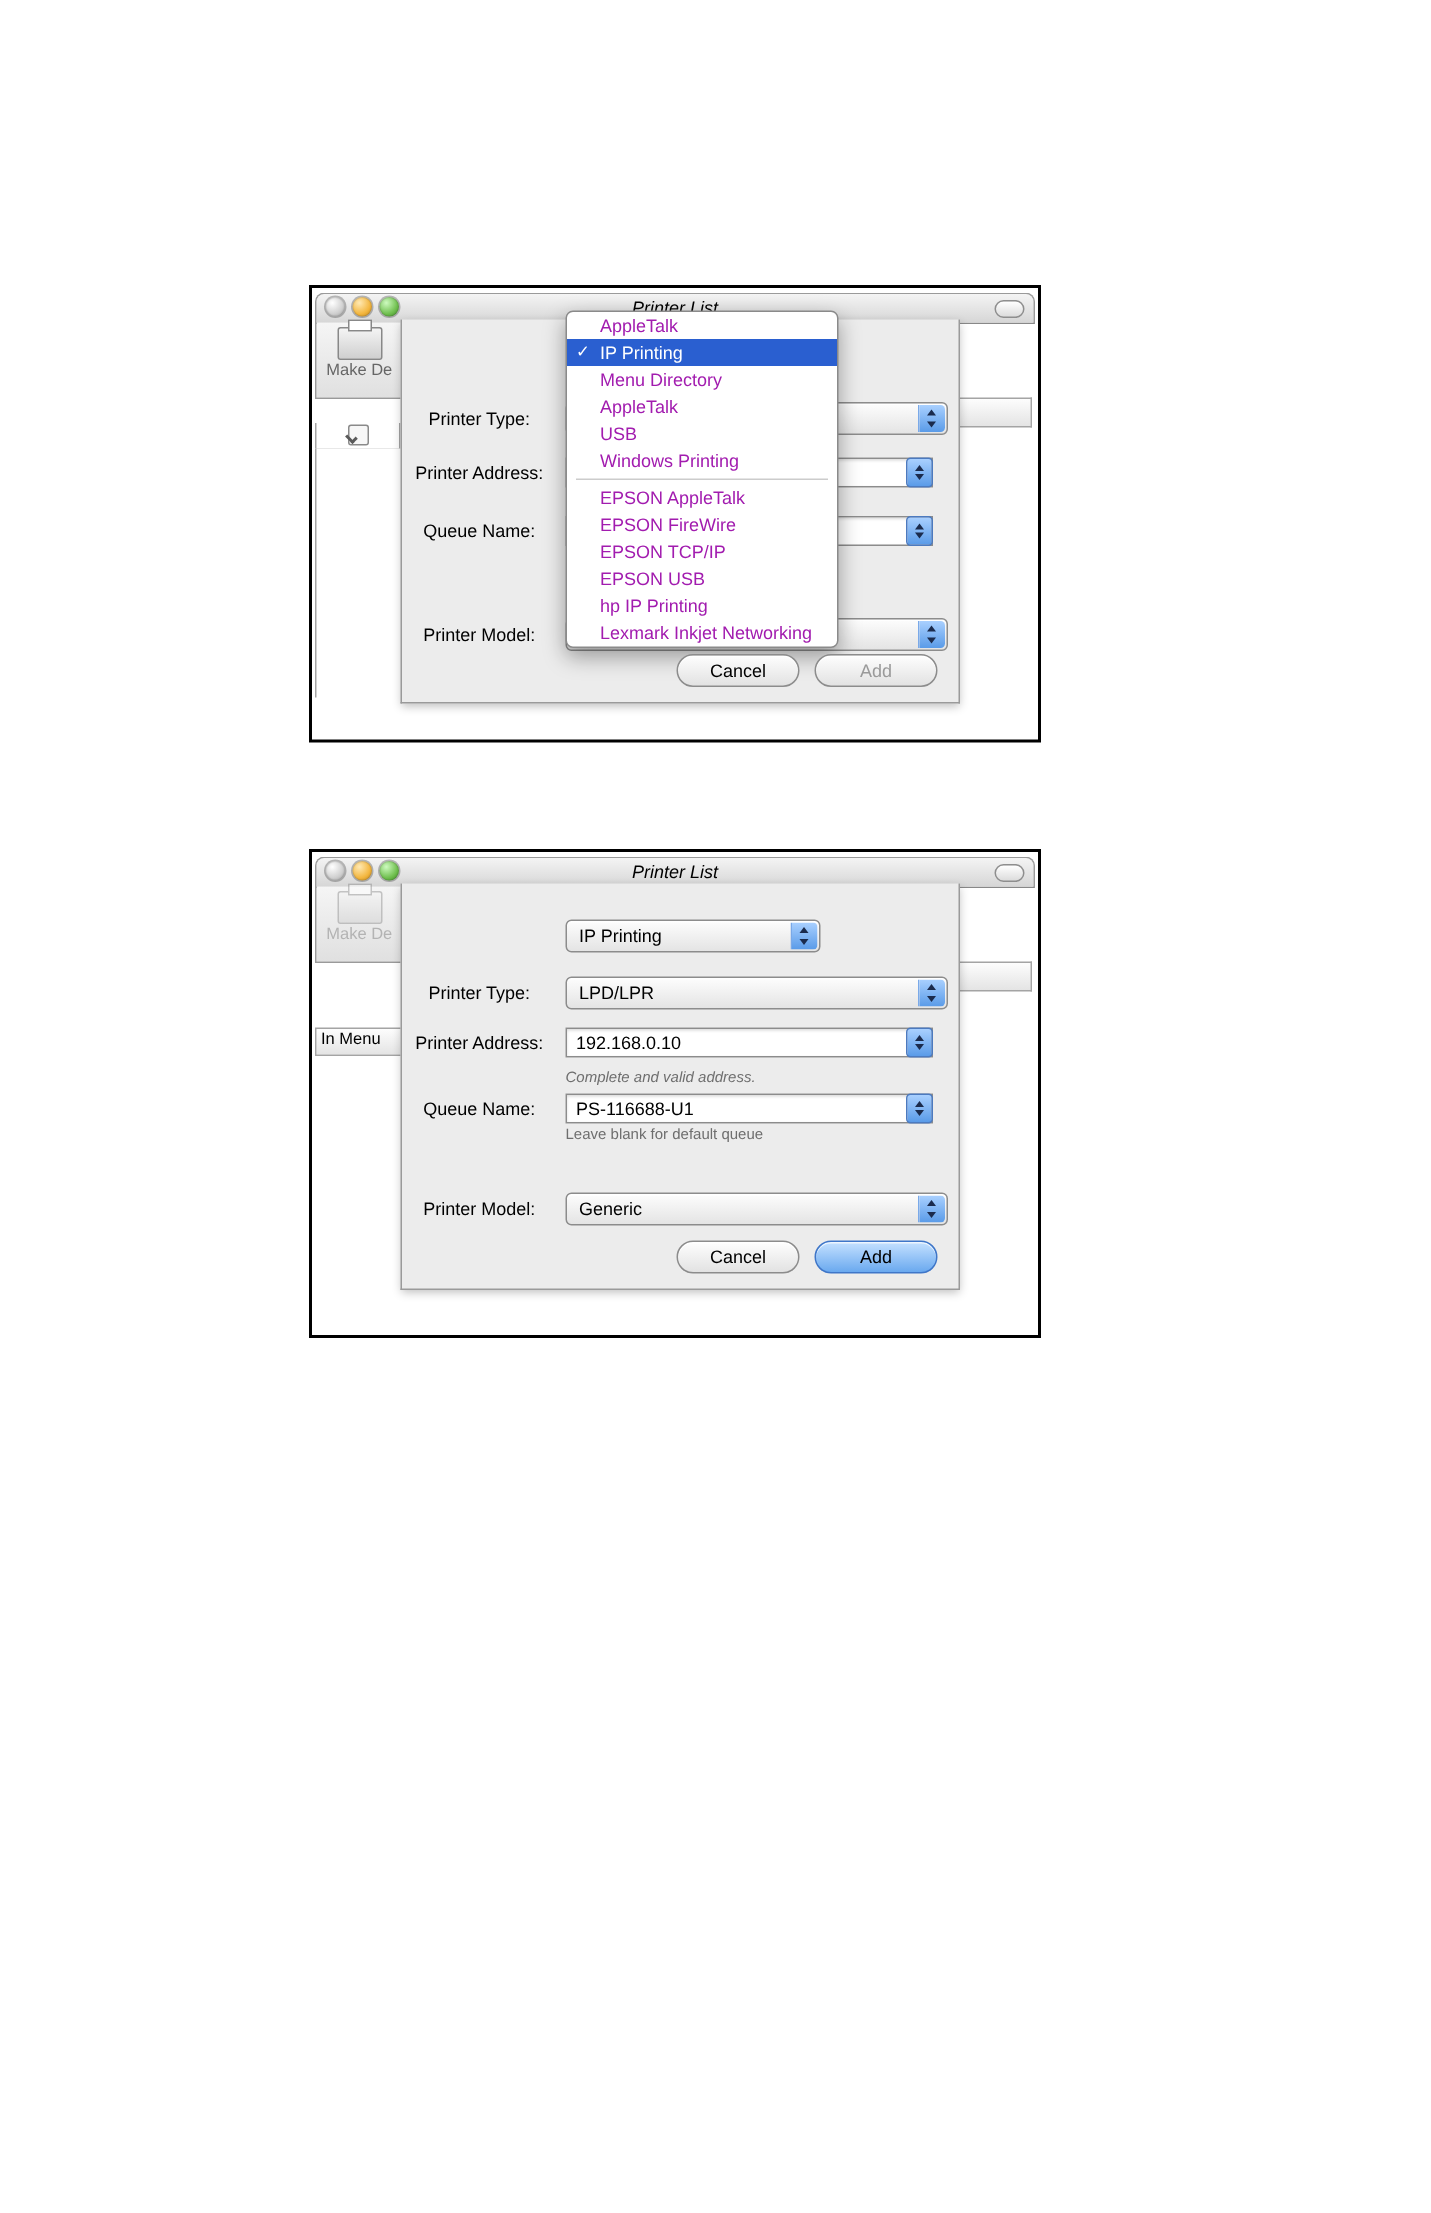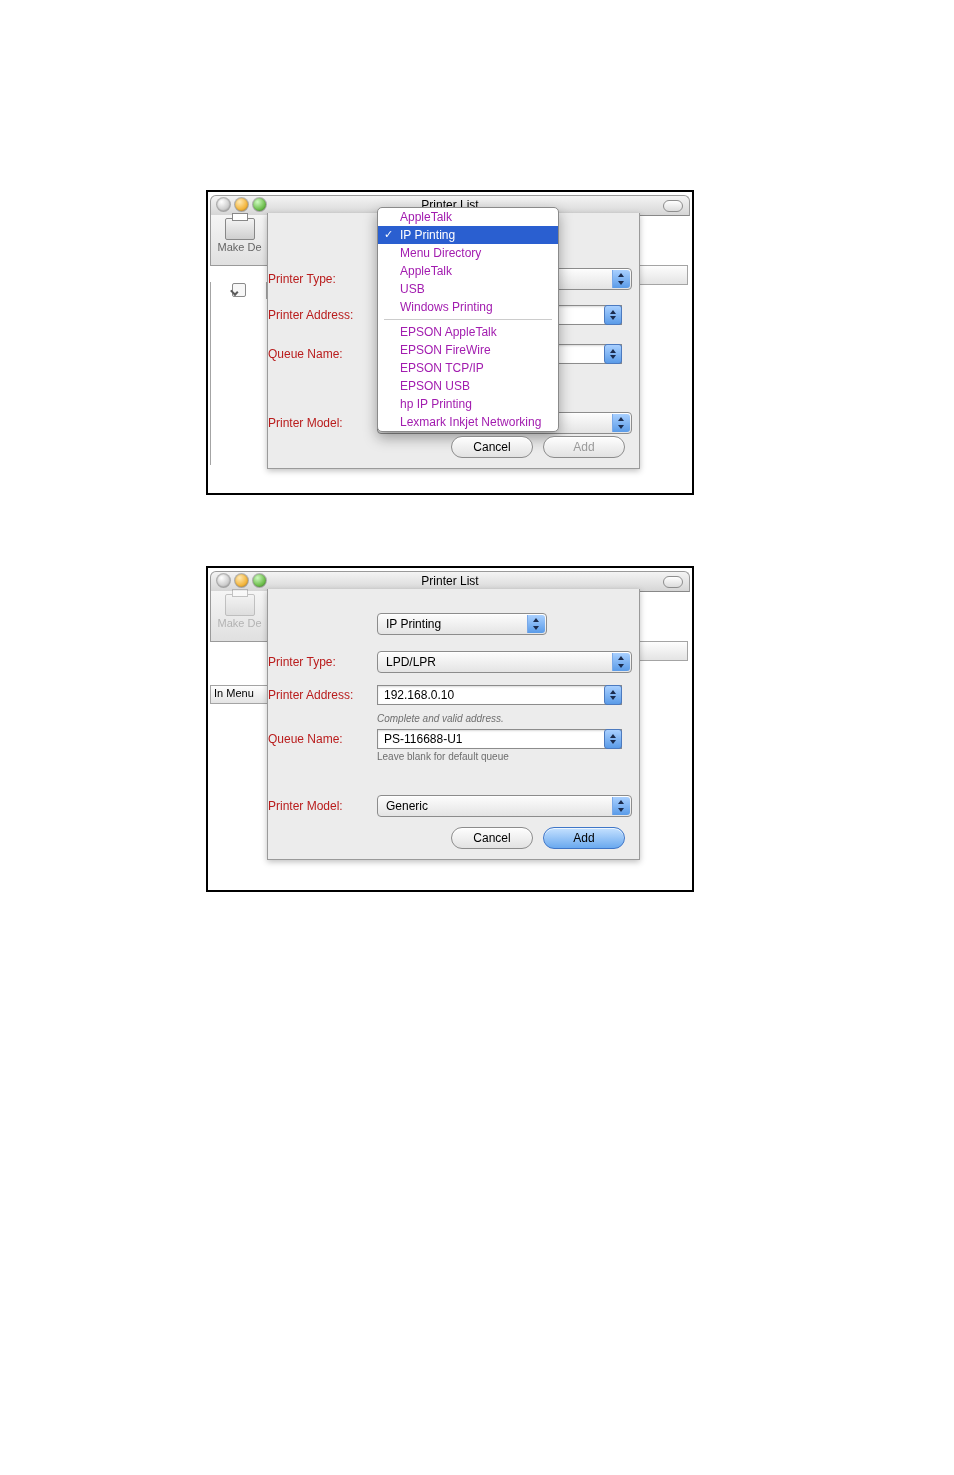--- a/index.html
+++ b/index.html
@@ -62,20 +62,21 @@
   .tl-yel   { background: radial-gradient(circle at 35% 30%, #ffe9b3, #f3b63e 60%, #bb8320); }
   .tl-grn   { background: radial-gradient(circle at 35% 30%, #cdfabf, #6fbf4e 60%, #3e8426); }
   .tl-dim   { background: radial-gradient(circle at 35% 30%, #fff, #cfcfcf 60%, #9c9c9c); }
   .title-lbl {
     position: absolute;
     left: 0; right: 0;
     text-align: center;
     top: 2px;
     font-size: 12px;
     color: #000;
+    font-style: italic;
   }
   .pill {
     position: absolute;
     right: 6px;
     top: 4px;
     width: 18px;
     height: 10px;
     border: 1px solid #8e8e8e;
     border-radius: 6px;
     background: linear-gradient(#fff,#dcdcdc);
@@ -188,23 +189,23 @@
   }
   .row {
     position: absolute;
     left: 0;
     right: 0;
     display: flex;
     align-items: center;
   }
   .lab {
     width: 103px;
-    text-align: left;
+    text-align: center;
     font-size: 12px;
-    color: #b91c1c;
+    color: #000000;
     padding-right: 6px;
   }
   .popup {
     flex: 1;
     height: 20px;
     border: 1px solid #8c8c8c;
     border-radius: 4px;
     background: linear-gradient(#fdfdfd,#e4e4e4);
     box-shadow: inset 0 1px 0 #fff;
     position: relative;

